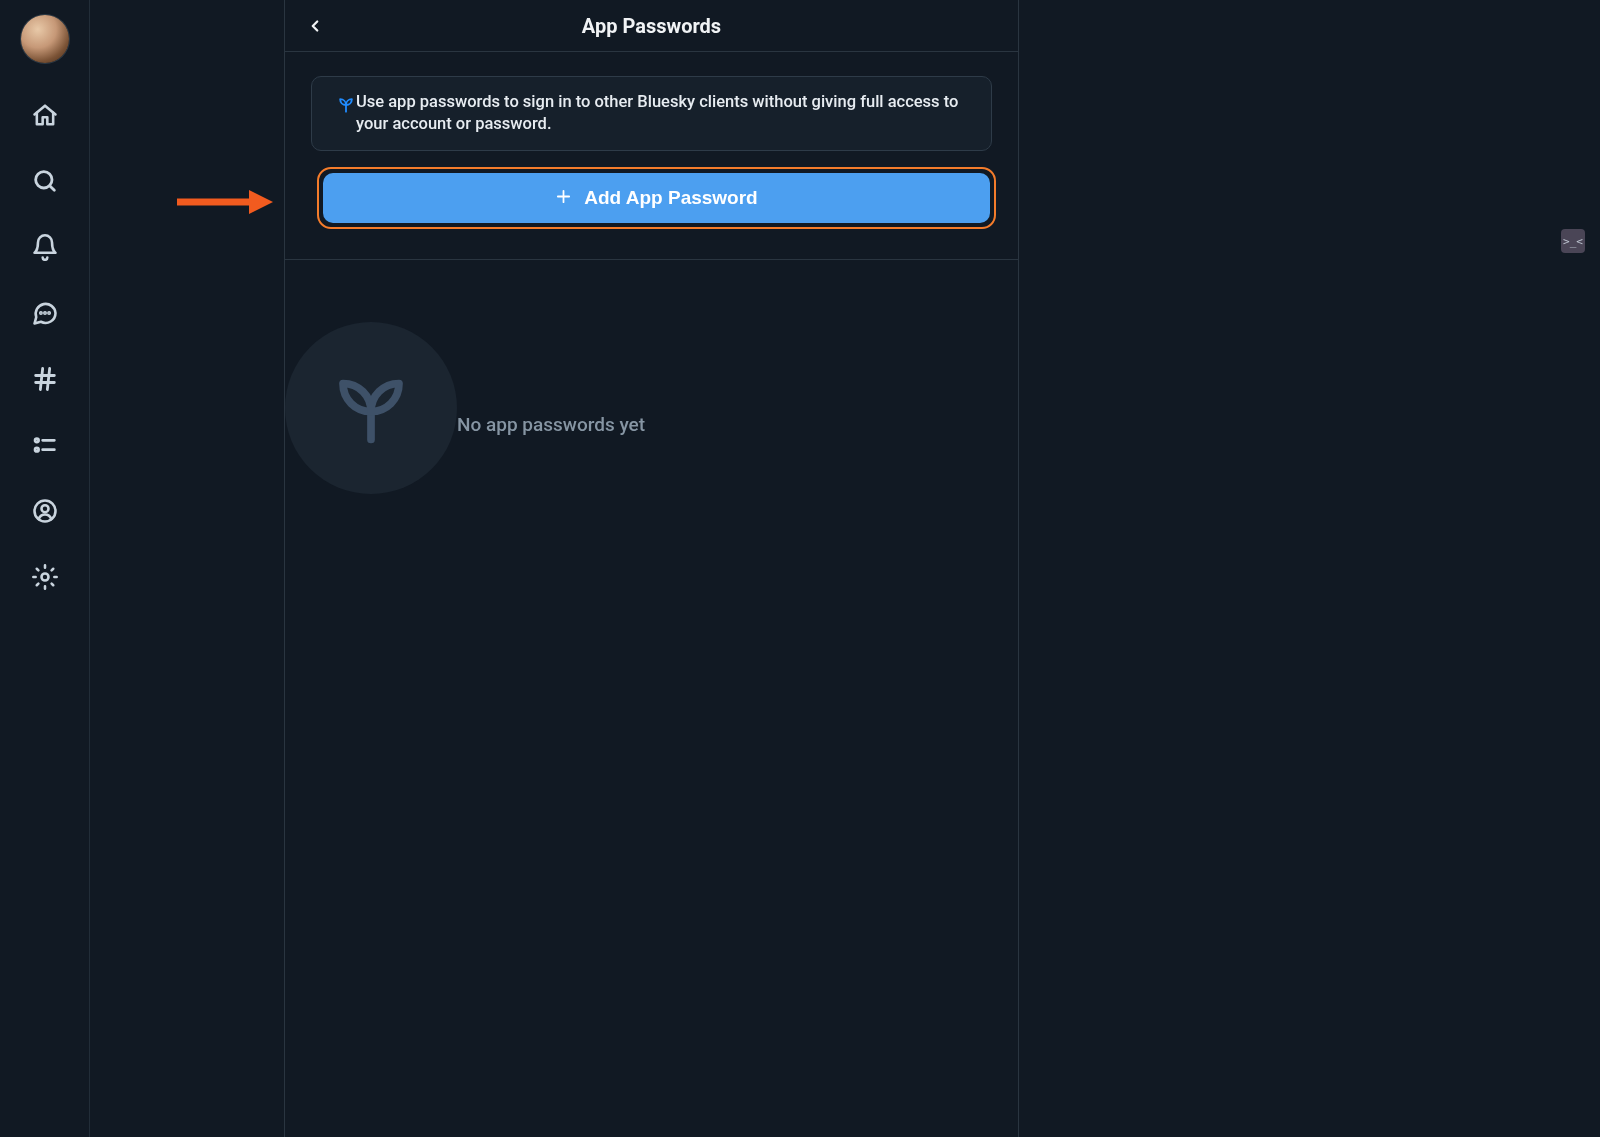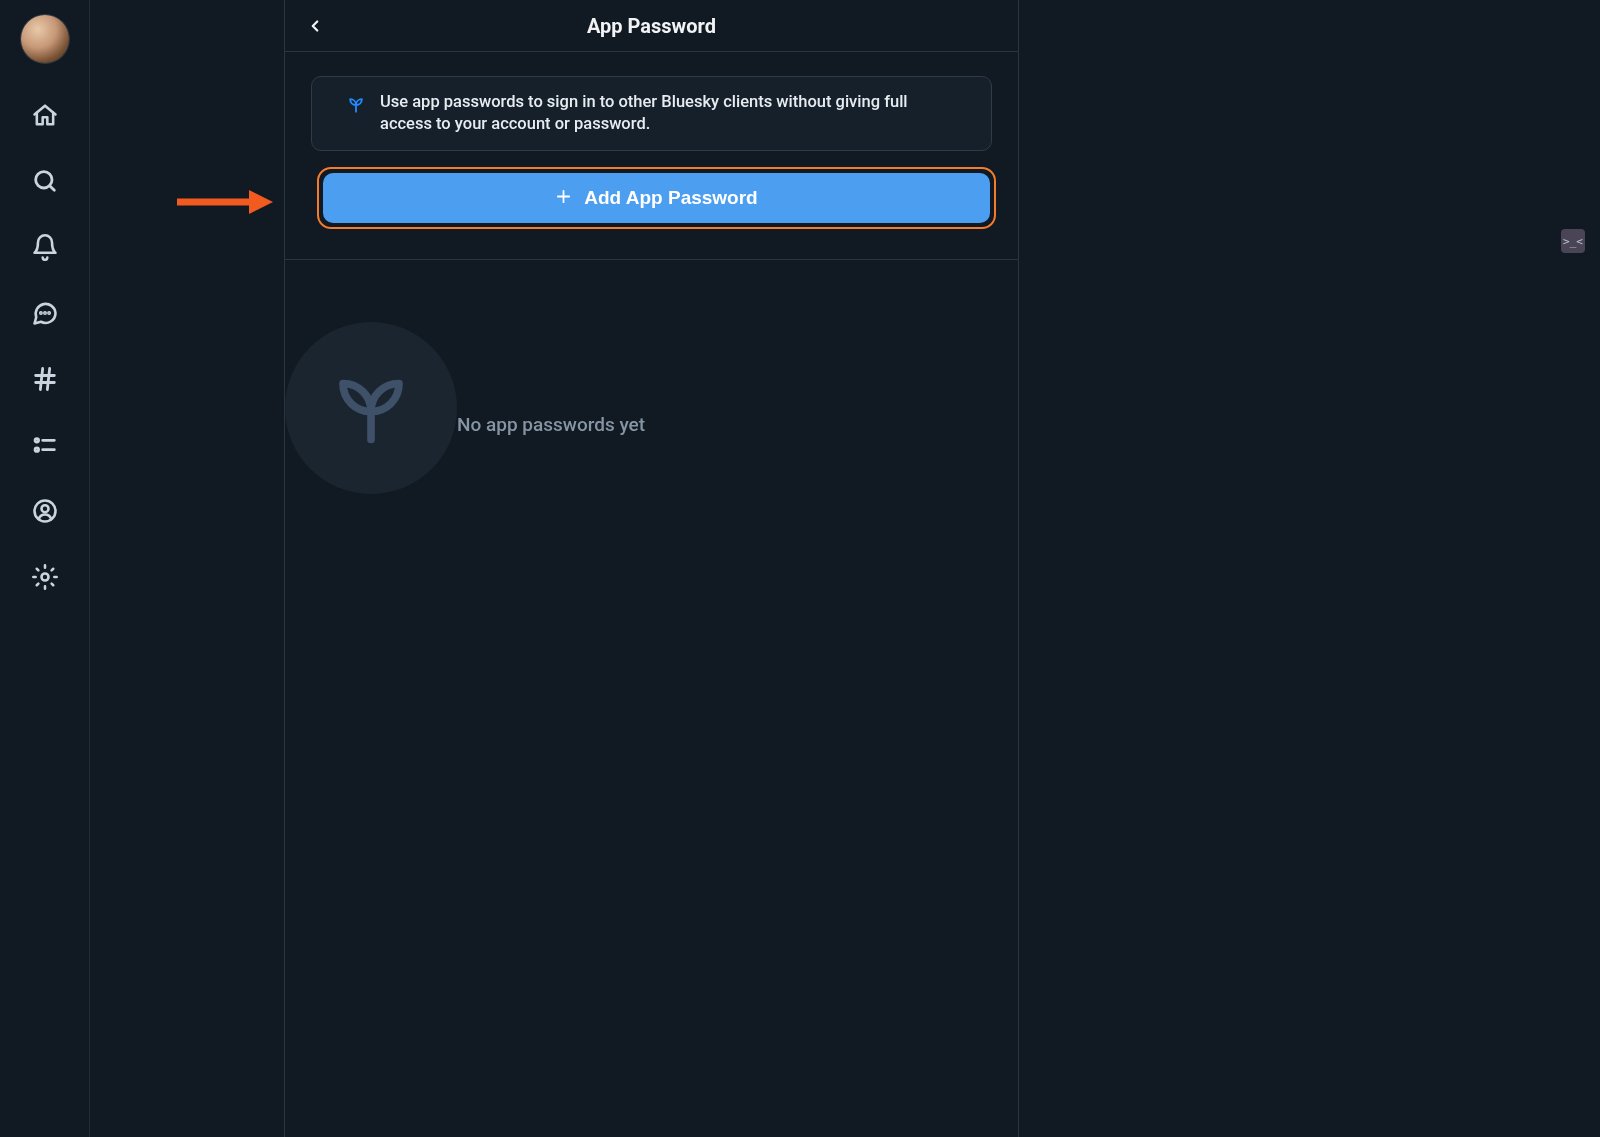--- a/index.html
+++ b/index.html
@@ -68,23 +68,22 @@
     font-weight: 700;
     font-size: 20px;
     color: #f1f3f5;
   }
 
   .info-card {
     margin: 24px 26px 16px 26px;
     border: 1px solid #2e3b48;
     background: #16202b;
     border-radius: 10px;
-    padding: 14px 34px;
-    display: flex;
-    gap: 14px;
+    padding: 14px 24px;
+    display: flex;
     align-items: flex-start;
   }
   .info-card .sprout {
     flex-shrink: 0;
     width: 20px; height: 20px;
     color: #208bfe;
     margin-top: 4px;
   }
   .info-card .desc {
     font-size: 16.5px;
@@ -225,21 +224,21 @@
   <polygon points="72,2 96,14 72,26" fill="#f25b1f"></polygon>
 </svg>
 
 <div class="main">
   <div class="header">
     <div class="back">
       <svg width="18" height="18" viewBox="0 0 24 24" fill="none" stroke="#f1f3f5" stroke-width="3" stroke-linecap="round" stroke-linejoin="round">
           <path d="m15 18-6-6 6-6"></path>
         </svg>
     </div>
-    <div class="title">App Password</div>
+    <div class="title">App Passwords</div>
   </div>
 
   <div class="info-card">
     <svg class="sprout" viewBox="0 0 24 24" fill="none" stroke="currentColor" stroke-width="2.2" stroke-linecap="round" stroke-linejoin="round">
       <path d="M12 20v-8"></path>
       <path d="M12 12c-4 0-7-3-7-7 4 0 7 3 7 7Z"></path>
       <path d="M12 12c4 0 7-3 7-7-4 0-7 3-7 7Z"></path>
     </svg>
     <div class="desc">Use app passwords to sign in to other Bluesky clients without giving full access to your account or password.</div>
   </div>

